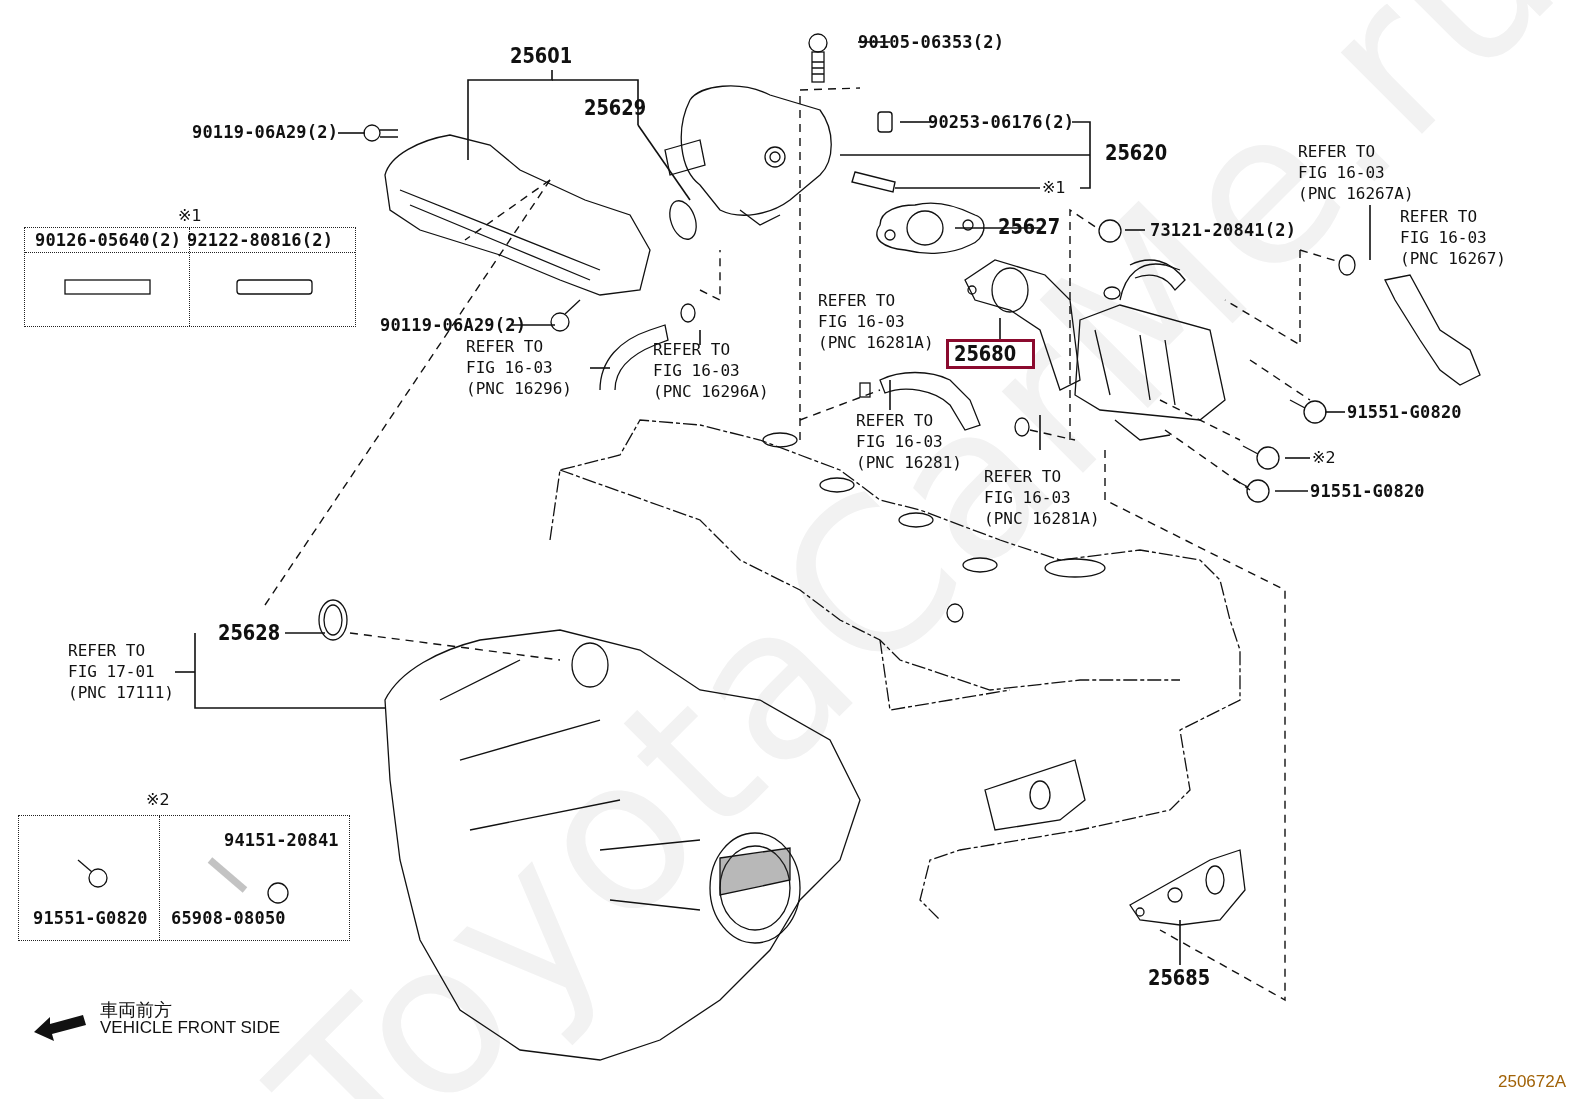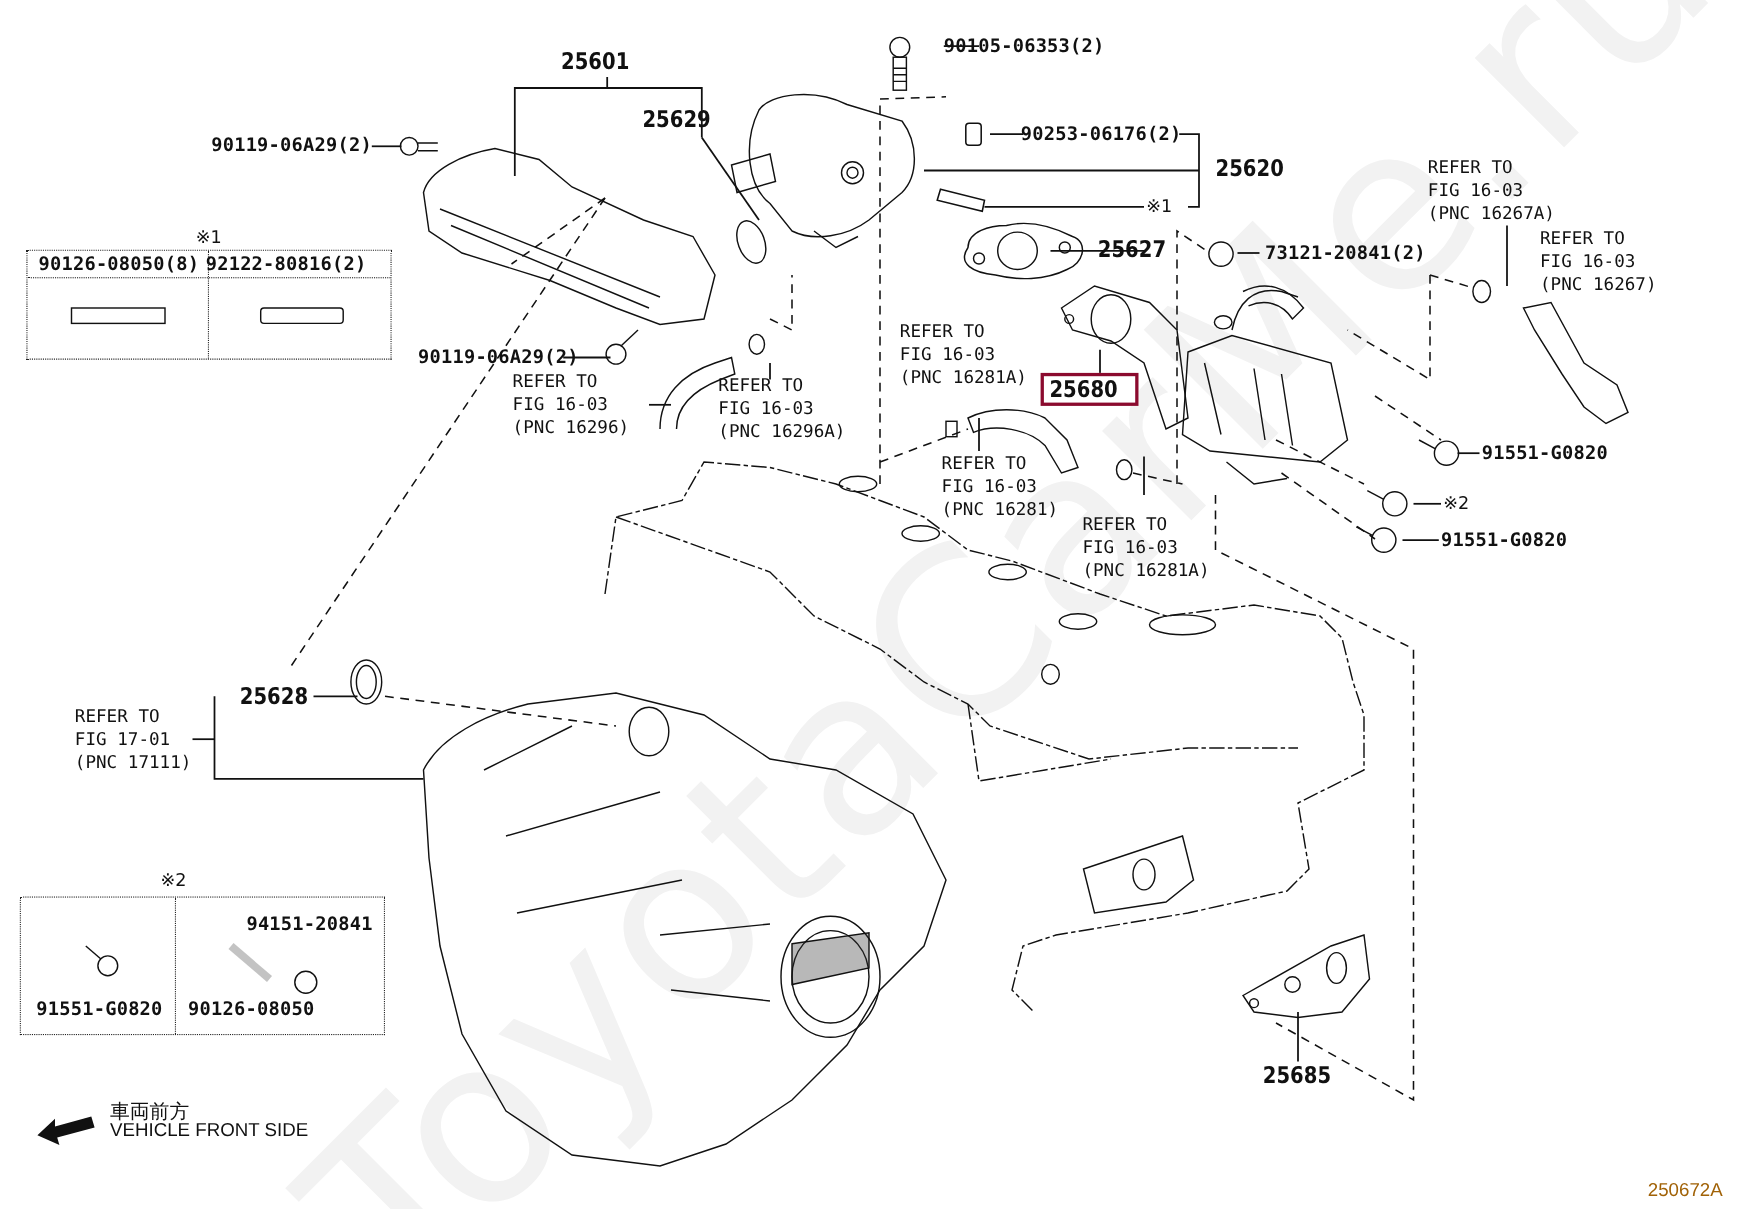--- a/index.html
+++ b/index.html
@@ -197,30 +197,30 @@
     <circle cx="278" cy="893" r="10"></circle>
   </g>
 
   <path d="M34 1032 L50 1017 L50 1024 L83 1015 L86 1025 L52 1034 L54 1041 Z" fill="#111" stroke="none"></path>
 </svg>
 
 <div class="mark" style="left:178px;top:206px;">※1</div>
 <div class="legend-box" style="left:24px;top:227px;width:330px;height:98px;">
   <div class="legend-cell" style="left:0;top:0;width:164px;height:98px;"></div>
   <div style="position:absolute;left:0;top:24px;width:330px;border-top:1.5px dotted #222;"></div>
-  <div class="lbl" style="left:10px;top:2px;">90126-08050(8)</div>
+  <div class="lbl" style="left:10px;top:2px;">90126-05640(2)</div>
   <div class="lbl" style="left:162px;top:2px;text-align:center;">92122-80816(2)</div>
 </div>
 
 <div class="mark" style="left:146px;top:790px;">※2</div>
 <div class="legend-box" style="left:18px;top:815px;width:330px;height:124px;">
   <div class="legend-cell" style="left:0;top:0;width:140px;height:124px;"></div>
   <div class="lbl" style="left:14px;top:92px;">91551-G0820</div>
   <div class="lbl" style="left:205px;top:14px;">94151-20841</div>
-  <div class="lbl" style="left:152px;top:92px;">90126-08050</div>
+  <div class="lbl" style="left:152px;top:92px;">65908-08050</div>
 </div>
 
 <div class="pnc" style="left:510px;top:44px;">25601</div>
 <div class="pnc" style="left:584px;top:96px;">25629</div>
 <div class="pnc" style="left:1105px;top:141px;">25620</div>
 <div class="pnc" style="left:998px;top:215px;">25627</div>
 <div class="hl" style="left: 946px; top: 339px; border-color: rgb(139, 10, 46);">
   <div class="pnc" style="position:relative;">25680</div>
 </div>
 <div class="pnc" style="left:218px;top:621px;">25628</div>

